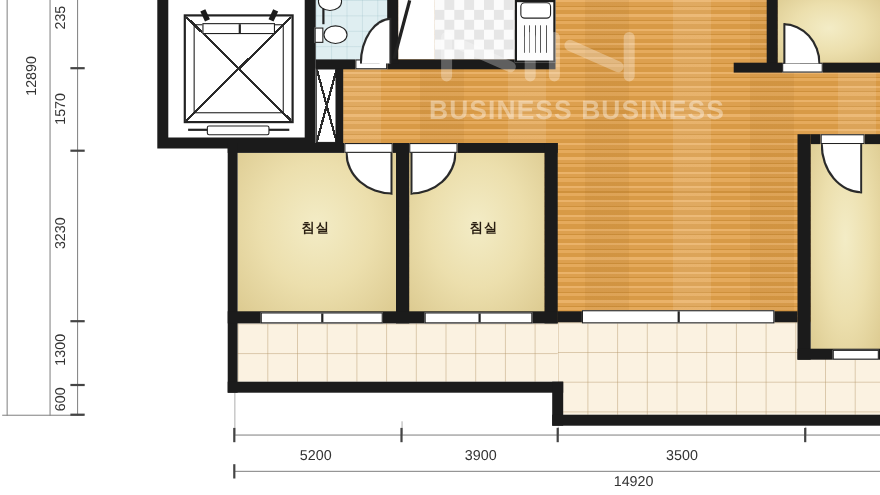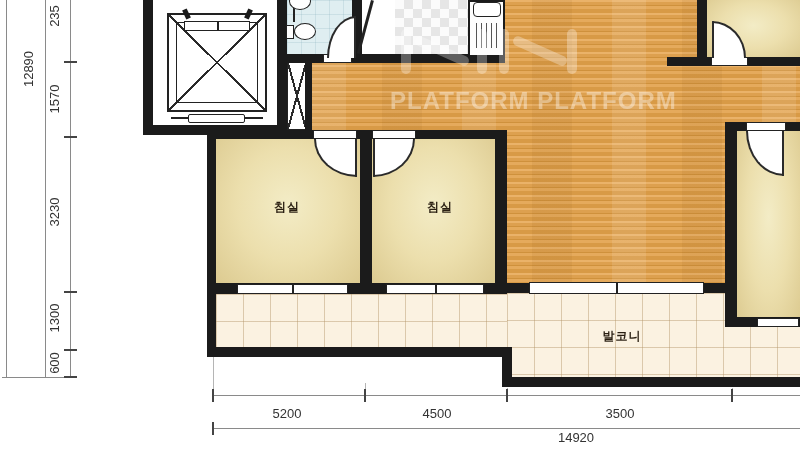--- a/index.html
+++ b/index.html
@@ -69,21 +69,21 @@
   <div class="dimext" style="left:507px;top:388px;width:1px;height:7px;"></div>
   <div class="dimext" style="left:732px;top:388px;width:1px;height:7px;"></div>
   <div class="dimline" style="left:213px;top:395px;width:587px;height:1px;"></div>
   <div class="dimline" style="left:213px;top:428px;width:587px;height:1px;"></div>
   <div class="dimtick" style="left:212px;top:389px;width:2px;height:13px;"></div>
   <div class="dimtick" style="left:364px;top:389px;width:2px;height:13px;"></div>
   <div class="dimtick" style="left:506px;top:389px;width:2px;height:13px;"></div>
   <div class="dimtick" style="left:731px;top:389px;width:2px;height:13px;"></div>
   <div class="dimtick" style="left:212px;top:422px;width:2px;height:13px;"></div>
   <div class="dimlabel" style="left:257px;top:406px;">5200</div>
-  <div class="dimlabel" style="left:407px;top:406px;">4500</div>
+  <div class="dimlabel" style="left:407px;top:406px;">3900</div>
   <div class="dimlabel" style="left:590px;top:406px;">3500</div>
   <div class="dimlabel" style="left:541px;top:430px;width:70px;">14920</div>
 
   <div class="wood" style="left:312px;top:0;width:488px;height:293px;"></div>
   <div class="tile" style="left:507px;top:293px;width:293px;height:84px;"></div>
   <div class="tile" style="left:216px;top:294px;width:291px;height:53px;"></div>
   <div class="room" style="left:216px;top:139px;width:144px;height:146px;"></div>
   <div class="room" style="left:372px;top:139px;width:123px;height:146px;"></div>
   <div class="room" style="left:707px;top:0;width:93px;height:57px;"></div>
   <div class="room" style="left:737px;top:131px;width:63px;height:191px;"></div>
@@ -157,23 +157,22 @@
   <div class="fix" style="left:294px;top:23px;width:22px;height:17px;border-radius:50%;"></div>
 
   <div class="abs" style="left:371px;top:0;width:3px;height:55px;background:#222;transform:rotate(15deg);transform-origin:top left;"></div>
 
   <div class="abs" style="left:468px;top:0;width:37px;height:57px;background:#fdfdfd;border:2.5px solid #1b1b1b;box-sizing:border-box;"></div>
   <div class="fix" style="left:473px;top:2px;width:28px;height:15px;border-radius:4px;"></div>
   <div class="abs" style="left:476px;top:23px;width:23px;height:25px;background-image:repeating-linear-gradient(90deg,#555 0 1px,transparent 1px 5px);"></div>
 
   <div class="roomlabel" style="left:247px;top:199px;width:80px;">침실</div>
   <div class="roomlabel" style="left:400px;top:199px;width:80px;">침실</div>
-  <div class="roomlabel" style="left:572px;top:328px;width:100px;">발코니</div>
 
   <div class="wm-bar" style="left:401px;top:29px;width:10px;height:45px;"></div>
   <div class="wm-bar" style="left:413px;top:46px;width:58px;height:10px;transform:rotate(24deg);"></div>
   <div class="wm-bar" style="left:477px;top:29px;width:10px;height:45px;"></div>
   <div class="wm-bar" style="left:499px;top:29px;width:10px;height:45px;"></div>
   <div class="wm-bar" style="left:511px;top:46px;width:58px;height:10px;transform:rotate(24deg);"></div>
   <div class="wm-bar" style="left:567px;top:29px;width:10px;height:45px;"></div>
-  <div class="wm-text" style="left:390px;top:87px;width:250px;">PLATFORM PLATFORM</div>
+  <div class="wm-text" style="left:390px;top:87px;width:250px;">BUSINESS BUSINESS</div>
 
 </div>
 
 </body></html>

